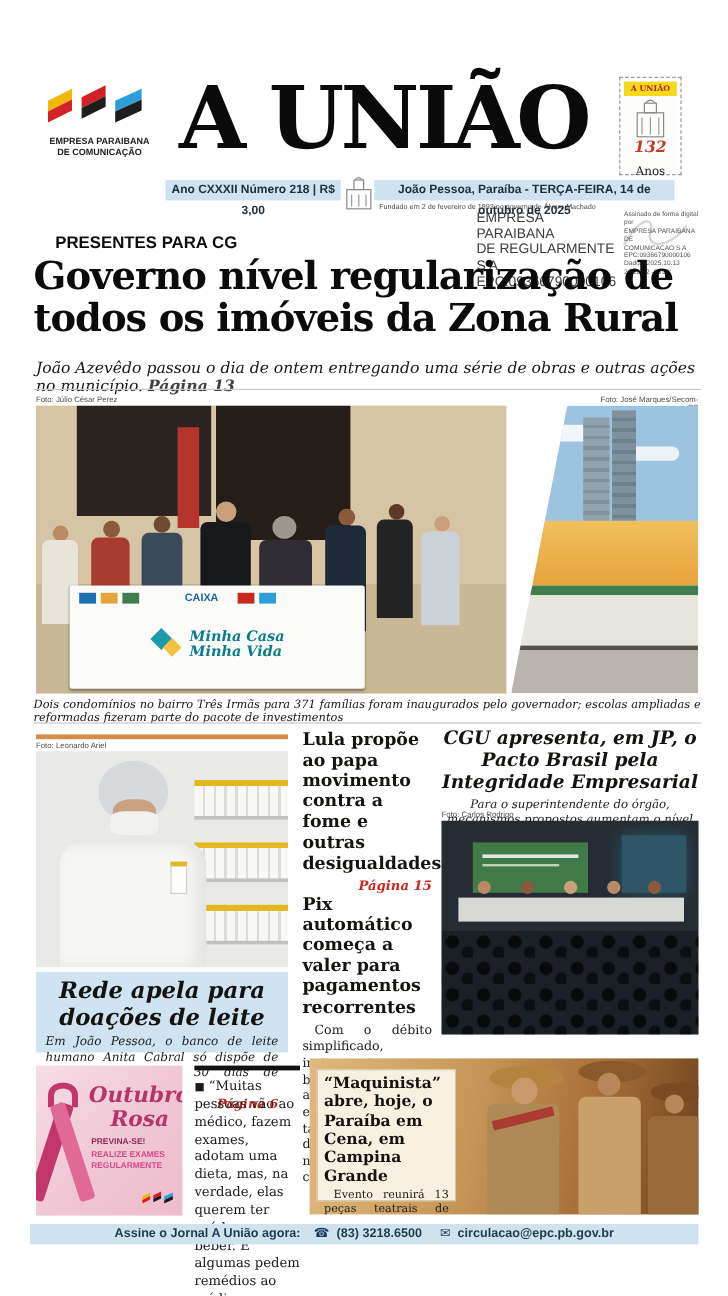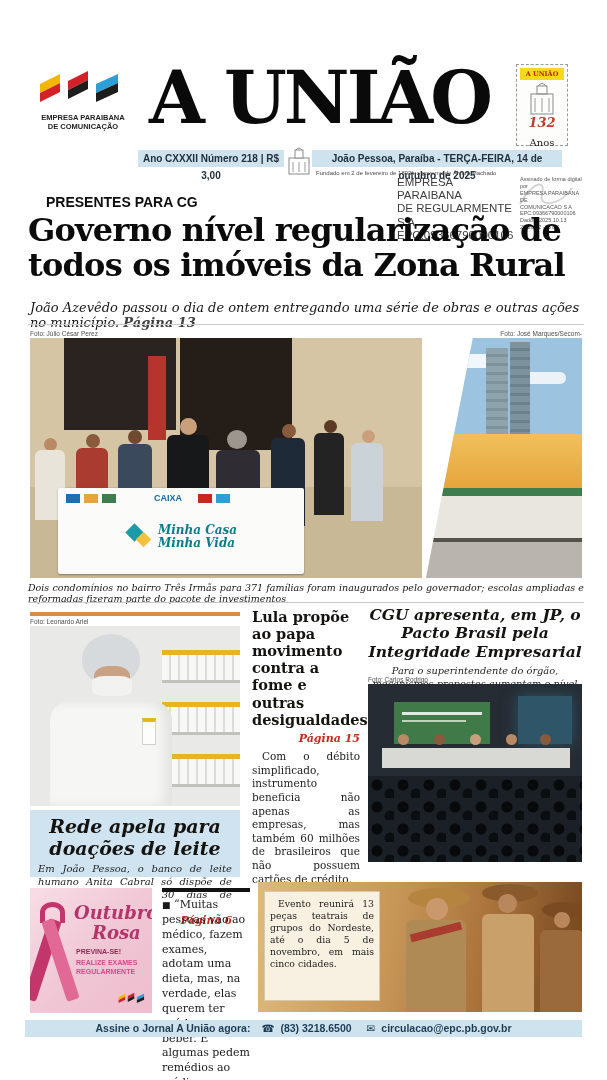--- a/index.html
+++ b/index.html
@@ -240,20 +240,21 @@
     <div class="art-body ital" style="font-size:10px;margin-top:2px;">Em João Pessoa, o banco de leite humano Anita Cabral só dispõe de estoque para mais 30 dias de demanda.</div>
     <div class="art-page" style="font-size:10.5px;">Página 6</div>
   </div>
 
   <div class="abs" style="left:252px;top:608px;width:108px;">
     <div class="art-title">Lula propõe ao papa movimento contra a fome e outras desigualdades</div>
     <div class="art-page" style="margin-top:4px;">Página 15</div>
   </div>
 
   <div class="abs" style="left:252px;top:745px;width:108px;">
+    <div class="art-title">Pix automático começa a valer para pagamentos recorrentes</div>
     <div class="art-body" style="margin-top:5px;text-indent:10px;">Com o débito simplificado, instrumento beneficia não apenas as empresas, mas também 60 milhões de brasileiros que não possuem cartões de crédito.</div>
     <div class="art-page" style="margin-top:4px;">Página 18</div>
   </div>
 
   <div class="abs" style="left:368px;top:606px;width:214px;">
     <div class="art-title ital ctr" style="font-size:15.5px;">CGU apresenta, em JP, o Pacto Brasil pela Integridade Empresarial</div>
     <div class="art-body ital ctr" style="font-size:9.8px;margin-top:4px;text-align:center;">Para o superintendente do órgão, mecanismos propostos aumentam o nível de confiança de empresas e entidades privadas.</div>
     <div class="art-page" style="font-size:10.5px;margin-top:2px;">Página 3</div>
   </div>
   <div class="abs credit" style="left:368px;top:676px;">Foto: Carlos Rodrigo</div>
@@ -309,20 +310,21 @@
     <div class="torso" style="left:148px;top:38px;width:60px;height:92px;background:#b08a55;"></div>
     <div class="abs" style="left:152px;top:46px;width:52px;height:8px;background:#a93b30;transform:rotate(-14deg);"></div>
     <div class="abs" style="left:224px;top:2px;width:56px;height:18px;background:#8a5a2c;border-radius:50%;"></div>
     <div class="head" style="left:240px;top:12px;width:19px;height:19px;background:#b9875c;"></div>
     <div class="torso" style="left:224px;top:32px;width:52px;height:98px;background:#c9a06a;"></div>
     <div class="abs" style="left:284px;top:20px;width:46px;height:16px;background:#7a4a22;border-radius:50%;"></div>
     <div class="head" style="left:296px;top:30px;width:16px;height:16px;background:#b9875c;"></div>
     <div class="torso" style="left:282px;top:48px;width:44px;height:82px;background:#9a6a3c;"></div>
 
     <div class="abs" style="left:6px;top:9px;width:116px;height:110px;background:#f8f1e2;border:1px solid #d8c9a8;padding:4px 5px;box-sizing:border-box;">
+      <div class="art-title" style="font-size:13px;">“Maquinista” abre, hoje, o Paraíba em Cena, em Campina Grande</div>
       <div class="art-body" style="font-size:9.3px;margin-top:2px;text-indent:8px;">Evento reunirá 13 peças teatrais de grupos do Nordeste, até o dia 5 de novembro, em mais cinco cidades.</div>
 
     </div>
   </div>
 
   <div class="abs footerbar" style="left:25px;top:1020px;width:557px;height:17px;">
     <span>Assine o Jornal A União agora:</span>
     <span class="glyph" style="margin:0 3px 0 8px;">☎</span>
     <span>(83) 3218.6500</span>
     <span class="glyph" style="margin:0 3px 0 12px;">✉</span>

